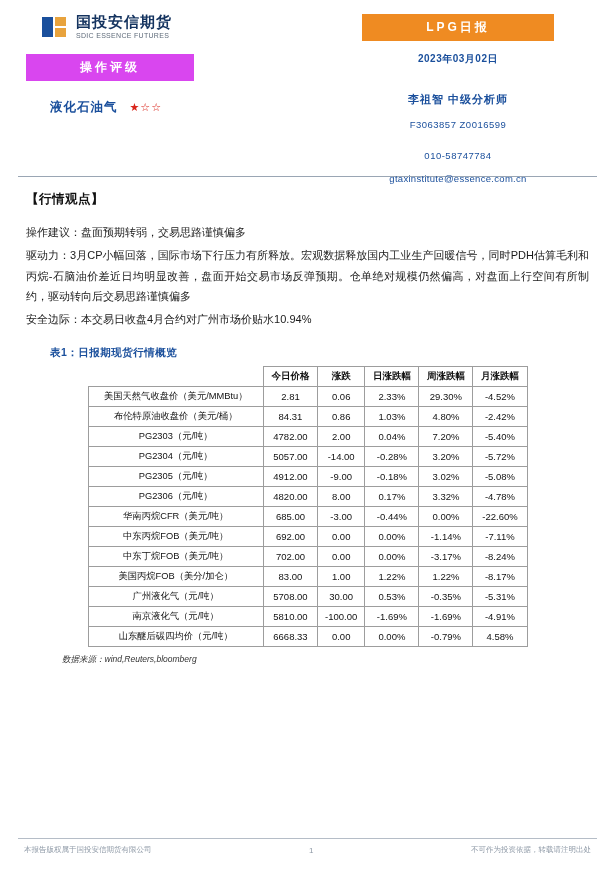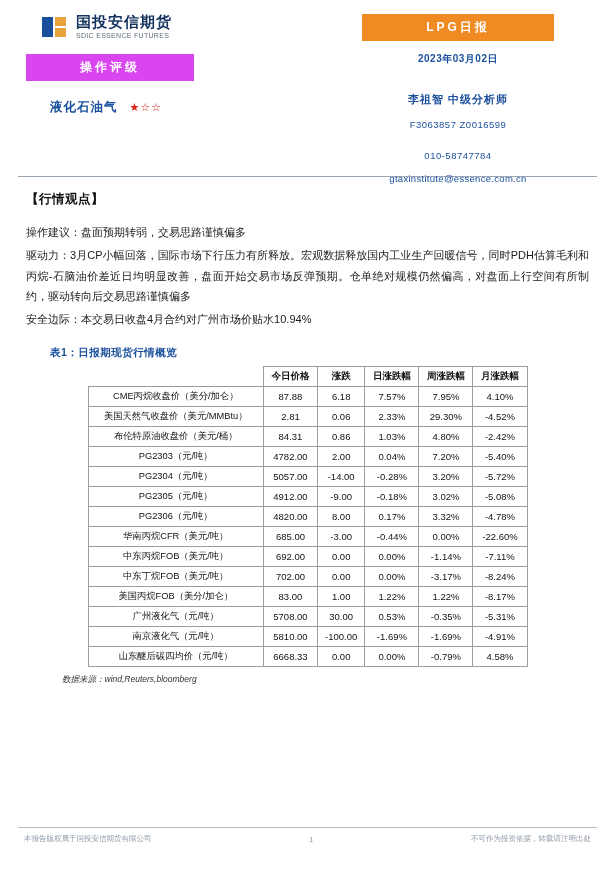--- a/index.html
+++ b/index.html
@@ -218,21 +218,21 @@
     margin-top: 7px;
     margin-left: 36px;
     font-size: 8.5px;
     font-style: italic;
     color: #333;
   }
   
   .footer {
     position: absolute;
     left: 0;
-    bottom: 16px;
+    bottom: 5px;
     width: 615px;
     box-sizing: border-box;
   }
   .footer-line {
     border-top: 1px solid #b5bdc7;
     margin: 0 18px;
   }
   .footer-row {
     display: flex;
     justify-content: space-between;
@@ -299,28 +299,20 @@
           <th class="blank"></th>
           <th>今日价格</th>
           <th>涨跌</th>
           <th>日涨跌幅</th>
           <th>周涨跌幅</th>
           <th>月涨跌幅</th>
         </tr>
       </thead>
       <tbody>
         <tr>
-          <td class="name">CME丙烷收盘价（美分/加仑）</td>
-          <td>87.88</td>
-          <td>6.18</td>
-          <td>7.57%</td>
-          <td>7.95%</td>
-          <td>4.10%</td>
-        </tr>
-        <tr>
           <td class="name">美国天然气收盘价（美元/MMBtu）</td>
           <td>2.81</td>
           <td>0.06</td>
           <td>2.33%</td>
           <td>29.30%</td>
           <td>-4.52%</td>
         </tr>
         <tr>
           <td class="name">布伦特原油收盘价（美元/桶）</td>
           <td>84.31</td>

